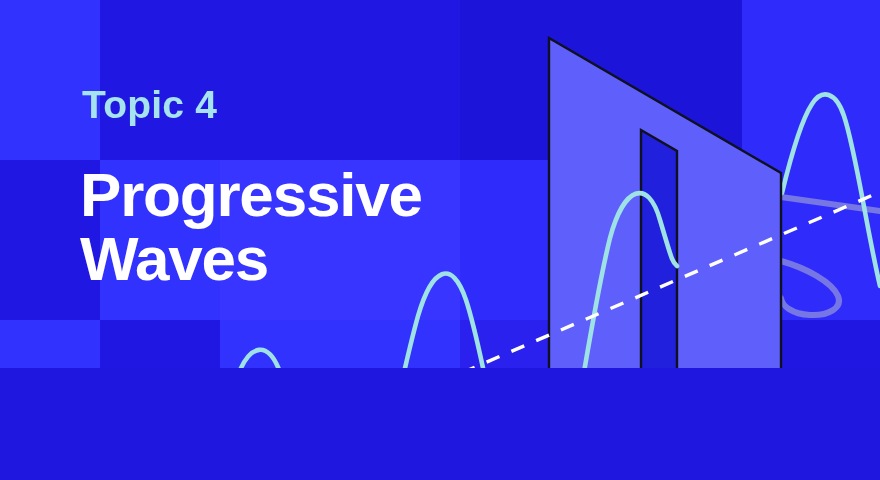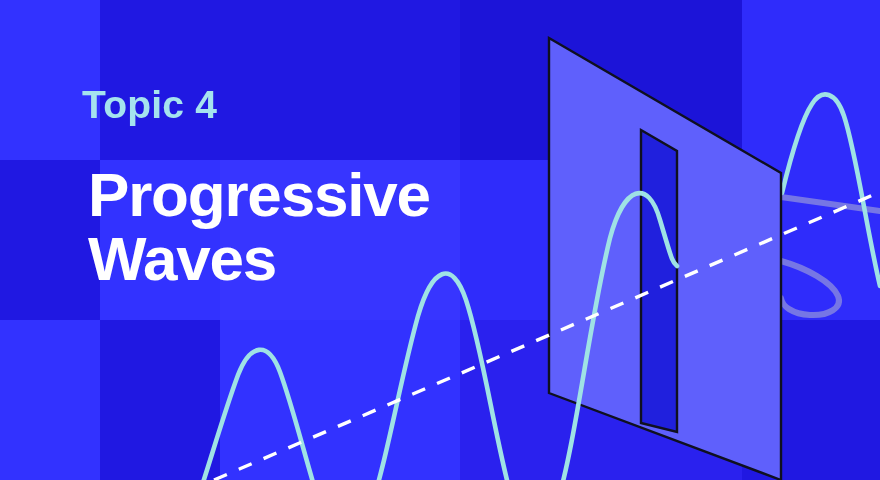--- a/index.html
+++ b/index.html
@@ -3,21 +3,21 @@
 <meta charset="utf-8">
 <style>
   html, body {
     margin: 0;
     padding: 0;
     background: #1f17e0;
   }
   #stage {
     position: relative;
     width: 880px;
-    height: 480px;
+    height: 368px;
     overflow: hidden;
     font-family: "Liberation Sans", sans-serif;
     background: #2a21ee;
   }
   #bg-svg, #art-svg {
     position: absolute;
     top: 0;
     left: 0;
     width: 880px;
     height: 480px;
@@ -43,21 +43,21 @@
     font-size: 39px;
     font-weight: bold;
     letter-spacing: 0.2px;
     color: #a5e3ee;
     line-height: 1;
     white-space: nowrap;
   }
 
   #headline {
     position: absolute;
-    left: 88px;
+    left: 80px;
     top: 163px;
     font-size: 62px;
     font-weight: bold;
     color: #ffffff;
     line-height: 1.03;
     letter-spacing: -1.2px;
     white-space: pre-line;
   }
 </style>
 </head>

